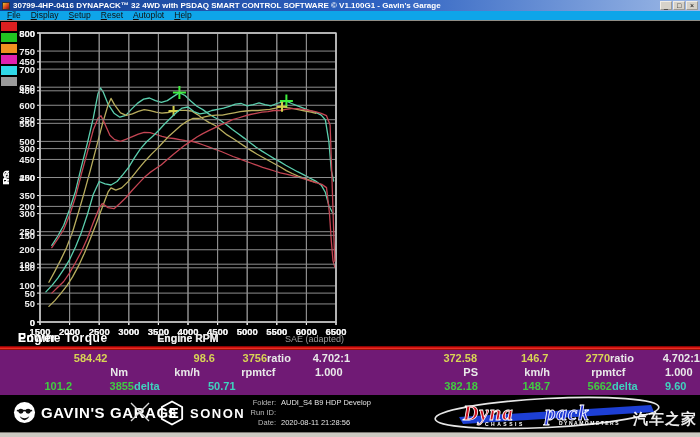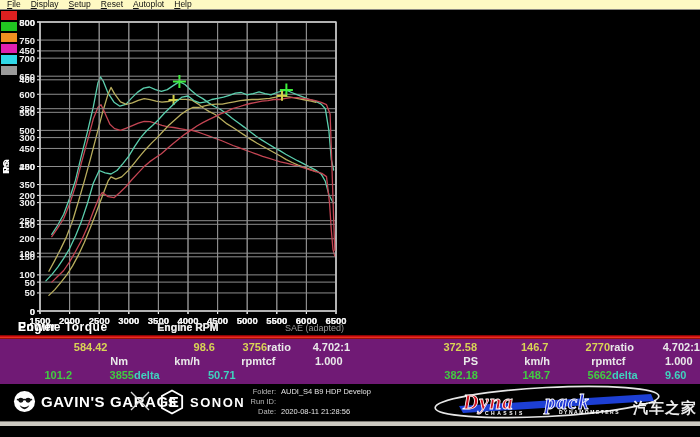--- a/index.html
+++ b/index.html
@@ -9,21 +9,21 @@
   
   .titlebar{height:11px;background:linear-gradient(90deg,#123f92 0%,#2f63c2 55%,#9db9e6 100%);
             display:flex;align-items:center;padding:0 2px;}
   .app-icon{width:8px;height:8px;margin-right:3px;flex:0 0 auto;
             background:linear-gradient(135deg,#e8c22a 0%,#d23a1e 60%,#7a1410 100%);border:1px solid #333;}
   .title-text{color:#fff;font-size:8px;font-weight:bold;white-space:nowrap;overflow:hidden;flex:1;line-height:11px;}
   .win-btns{display:flex;gap:1px;flex:0 0 auto;}
   .wbtn{width:12px;height:9px;font-size:7px;line-height:5px;padding:0;color:#000;
         background:#d6d2c9;border:1px outset #f0ede6;font-family:"Liberation Sans",sans-serif;}
   
-  .menubar{height:10px;background:#fef9c3;border-bottom:1px solid #8f8c85;display:flex;align-items:center;padding-left:2px;}
+  .menubar{height:10px;background:#0ea5e9;border-bottom:1px solid #8f8c85;display:flex;align-items:center;padding-left:2px;}
   .menuitem{display:inline-block;font-size:8.5px;line-height:9px;color:#111;padding:0 5px;cursor:default;}
   .menuitem::first-letter{text-decoration:underline;}
   
   .charts{position:relative;height:325px;background:#000;}
   .chart{position:absolute;top:0;width:350px;height:325px;}
   #chart0{left:0;} #chart1{left:350;}
   .swatches{position:absolute;left:1px;top:1px;width:17px;z-index:3;}
   .swatch{width:16px;height:9px;margin-bottom:2px;}
   svg text.tick{font:bold 9.5px "Liberation Sans",sans-serif;}
   svg text.charttitle{font:bold 12px "Liberation Sans",sans-serif;letter-spacing:.5px;}
@@ -54,20 +54,29 @@
   .ri-value{color:#e3e3e3;}
   .dynapack{position:absolute;left:433px;top:1px;}
   .watermark{position:absolute;right:3px;bottom:3px;font-size:15px;font-weight:bold;color:rgba(255,255,255,.92);letter-spacing:1px;}
   .bottomstrip{height:5px;background:#ccc9c1;border-top:1px solid #7d7a74;}
 </style>
 </head>
 <body>
 
 <div class="window">
 
+  <div class="titlebar">
+    <span class="app-icon"></span>
+    <span class="title-text">30799-4HP-0416 DYNAPACK™ 32 4WD with PSDAQ SMART CONTROL SOFTWARE © V1.100G1 - Gavin's Garage</span>
+    <span class="win-btns">
+      <button class="wbtn">_</button>
+      <button class="wbtn">□</button>
+      <button class="wbtn">×</button>
+    </span>
+  </div>
 
   <div class="menubar" id="menubar">
       <span class="menuitem">File</span>
       <span class="menuitem">Display</span>
       <span class="menuitem">Setup</span>
       <span class="menuitem">Reset</span>
       <span class="menuitem">Autoplot</span>
       <span class="menuitem">Help</span>
     </div>
 

